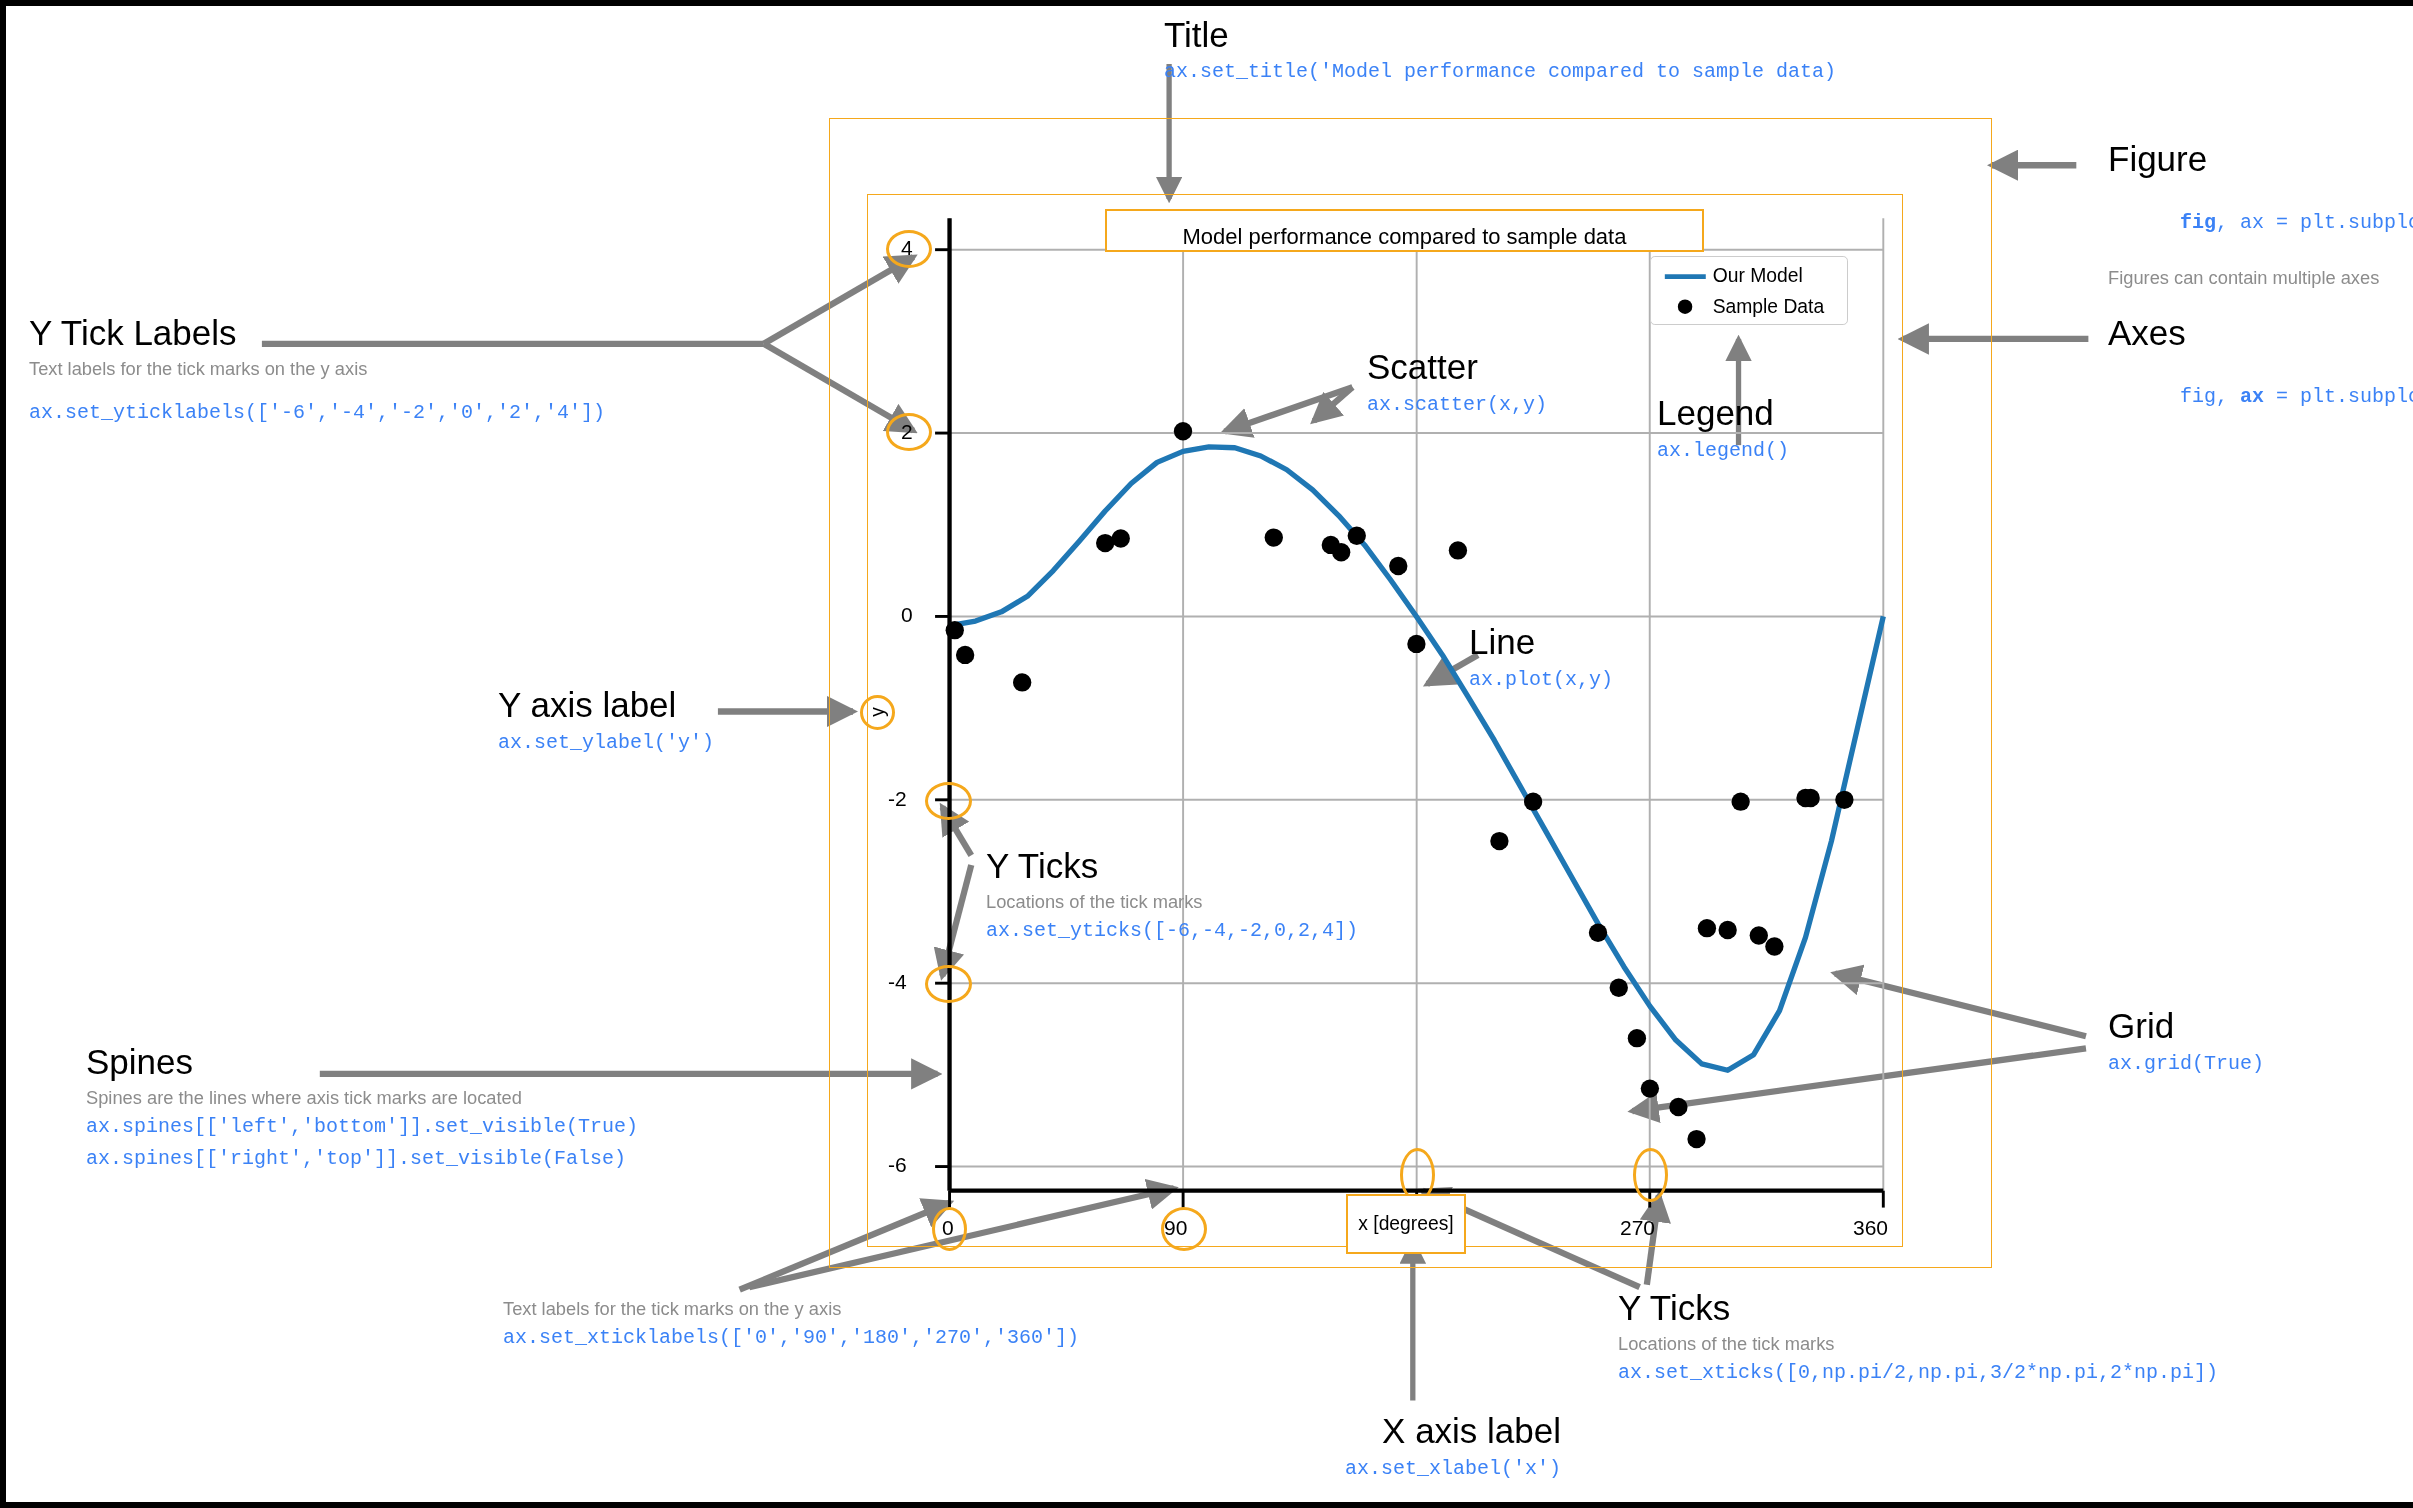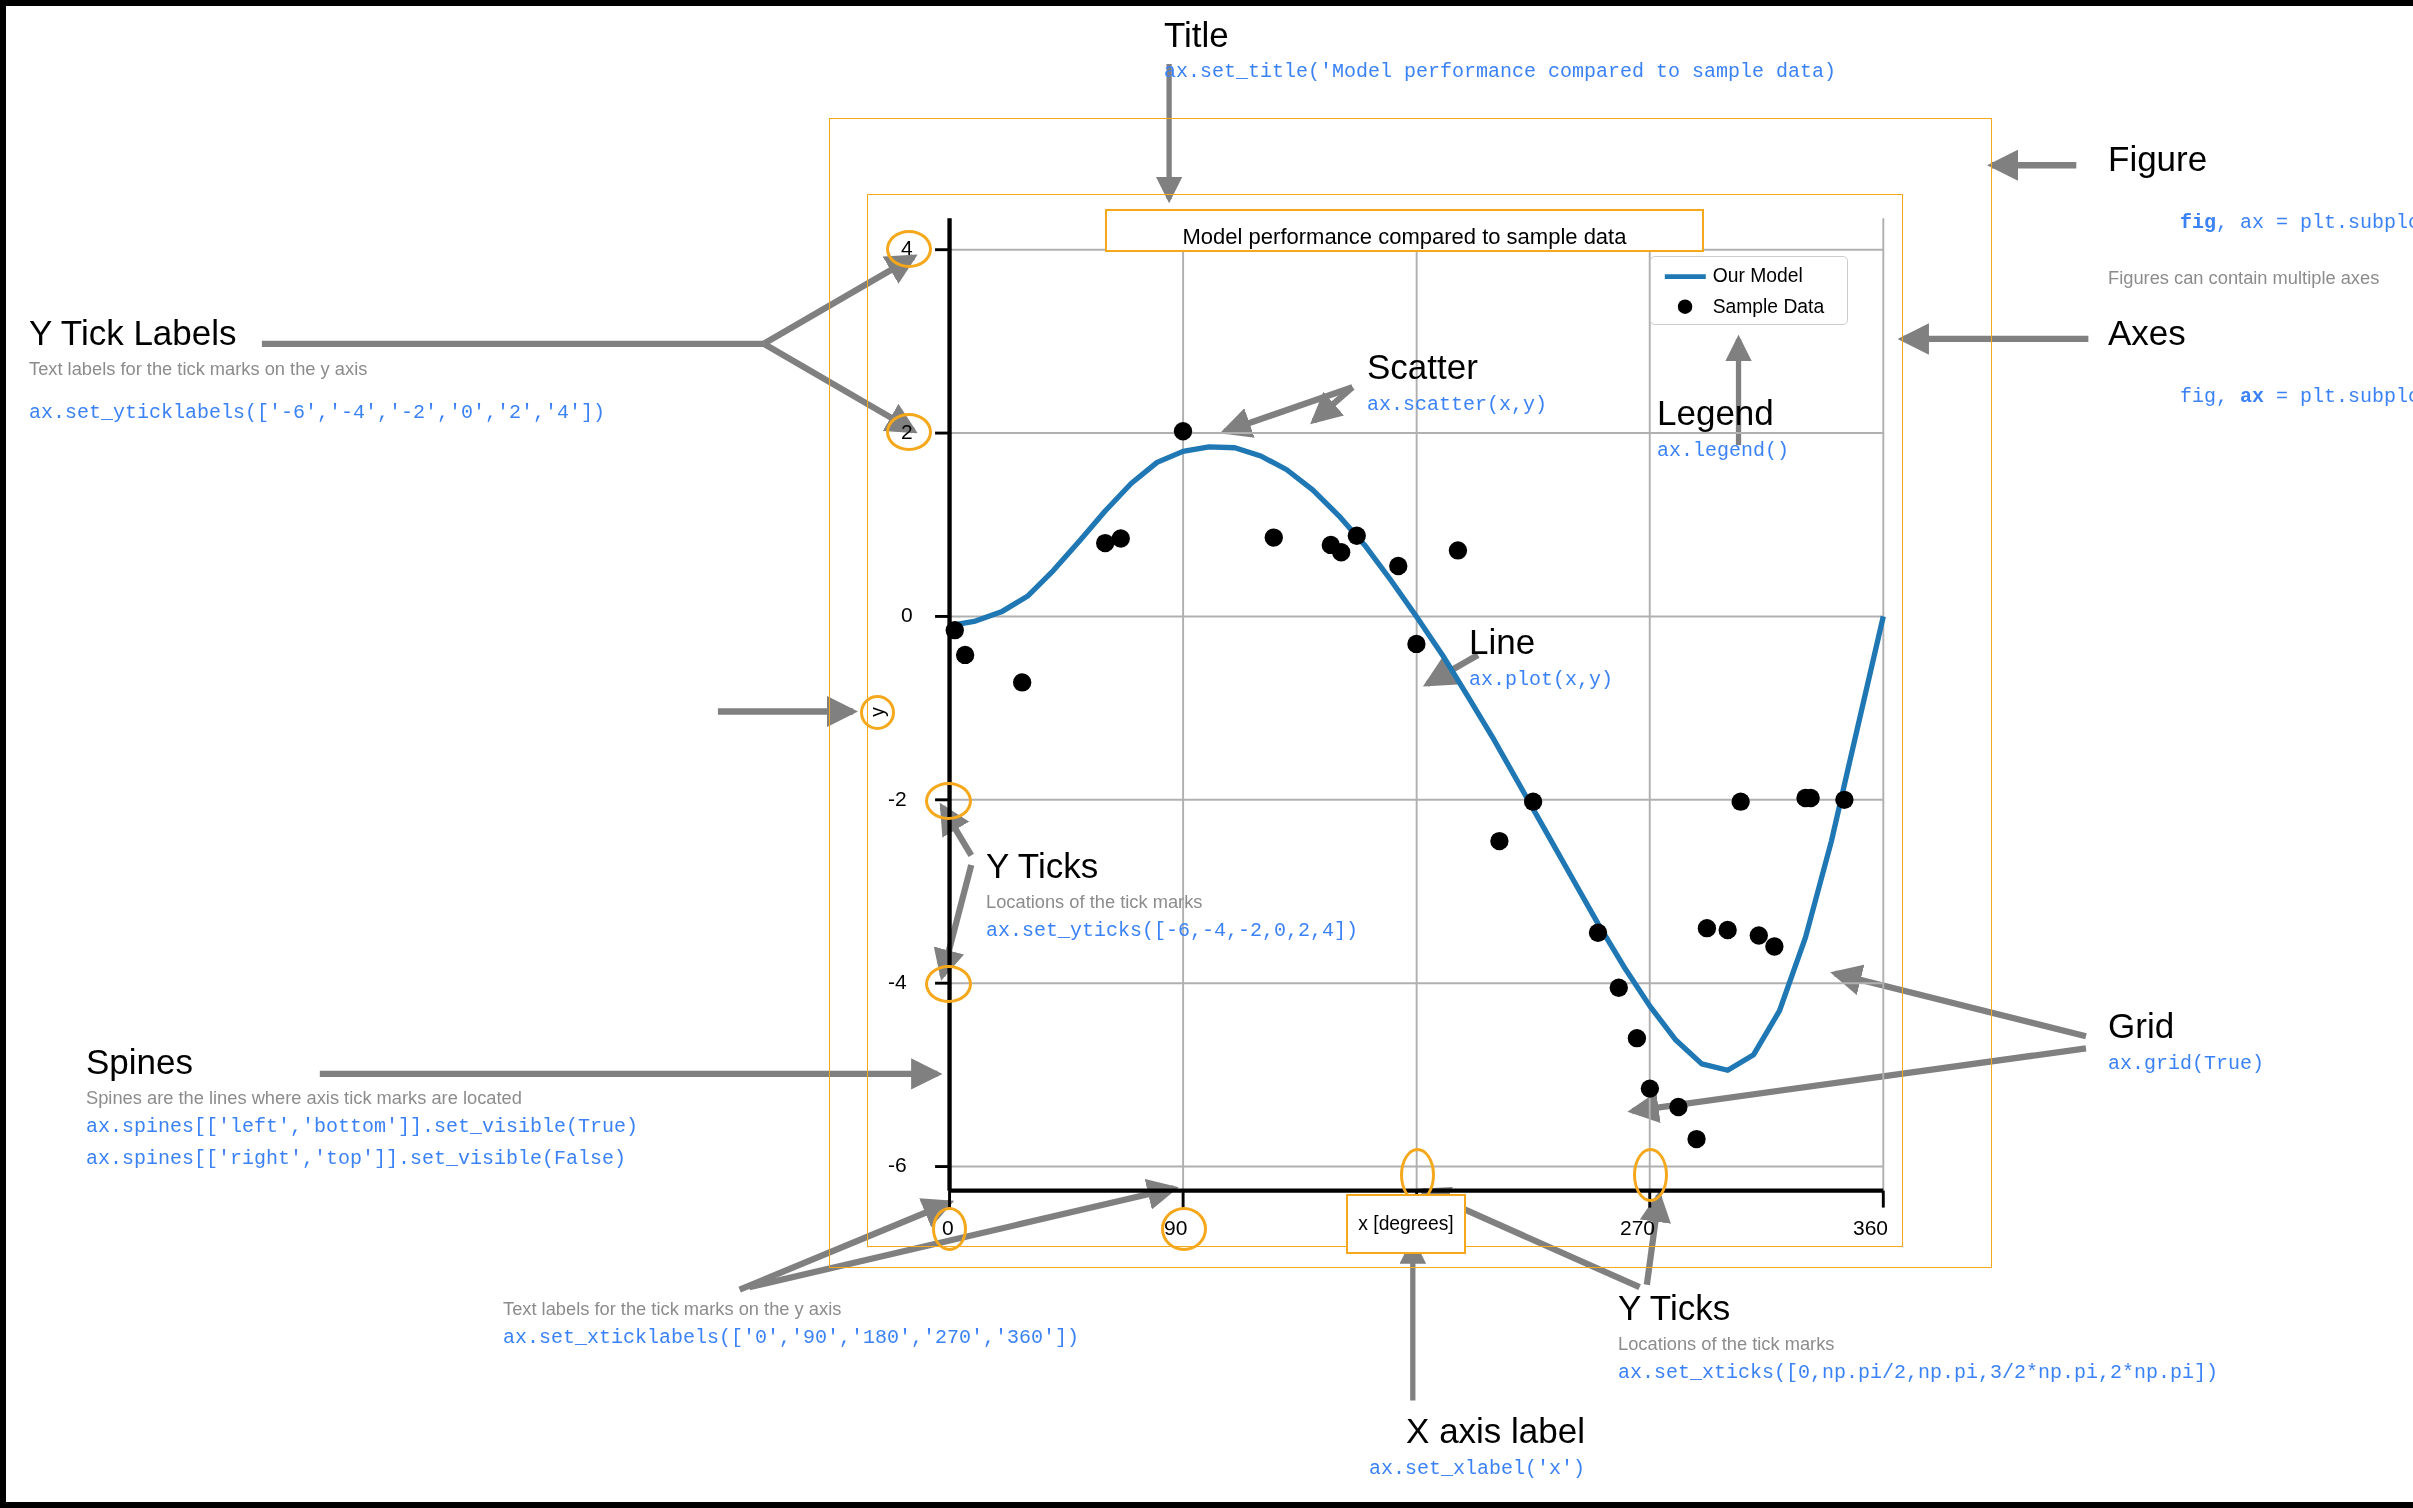--- a/index.html
+++ b/index.html
@@ -290,20 +290,24 @@
   <div class="abs" style="left:1361px;top:343px;">
     <div class="ann-title">Scatter</div>
     <div class="ann-code" style="margin-top:6.8px;">ax.scatter(x,y)</div>
   </div>
 
   <div class="abs" style="left:1651px;top:389px;">
     <div class="ann-title">Legend</div>
     <div class="ann-code" style="margin-top:6.8px;">ax.legend()</div>
   </div>
 
+  <div class="abs" style="left:492px;top:681px;">
+    <div class="ann-title">Y axis label</div>
+    <div class="ann-code" style="margin-top:6.8px;">ax.set_ylabel('y')</div>
+  </div>
 
   <div class="abs" style="left:1463px;top:618px;">
     <div class="ann-title">Line</div>
     <div class="ann-code" style="margin-top:6.8px;">ax.plot(x,y)</div>
   </div>
 
   <div class="abs" style="left:980px;top:842px;">
     <div class="ann-title">Y Ticks</div>
     <div class="ann-desc" style="margin-top:7.7px;">Locations of the tick marks</div>
     <div class="ann-code" style="margin-top:4.8px;">ax.set_yticks([-6,-4,-2,0,2,4])</div>
@@ -327,17 +331,17 @@
   </div>
 
   <div class="abs" style="left:1612px;top:1284px;">
     <div class="ann-title">Y Ticks</div>
     <div class="ann-desc" style="margin-top:7.7px;">Locations of the tick marks</div>
     <div class="ann-code" style="margin-top:4.8px;">ax.set_xticks([0,np.pi/2,np.pi,3/2*np.pi,2*np.pi])</div>
   </div>
 
   <div class="abs" style="left:1339px;top:1407px;text-align:right;">
     <div class="ann-title">X axis label</div>
-    <div class="ann-code" style="margin-top:6.8px;margin-left:24px;">ax.set_xlabel('x')</div>
+    <div class="ann-code" style="margin-top:6.8px;">ax.set_xlabel('x')</div>
   </div>
 
 </div>
 
 
 </body></html>

